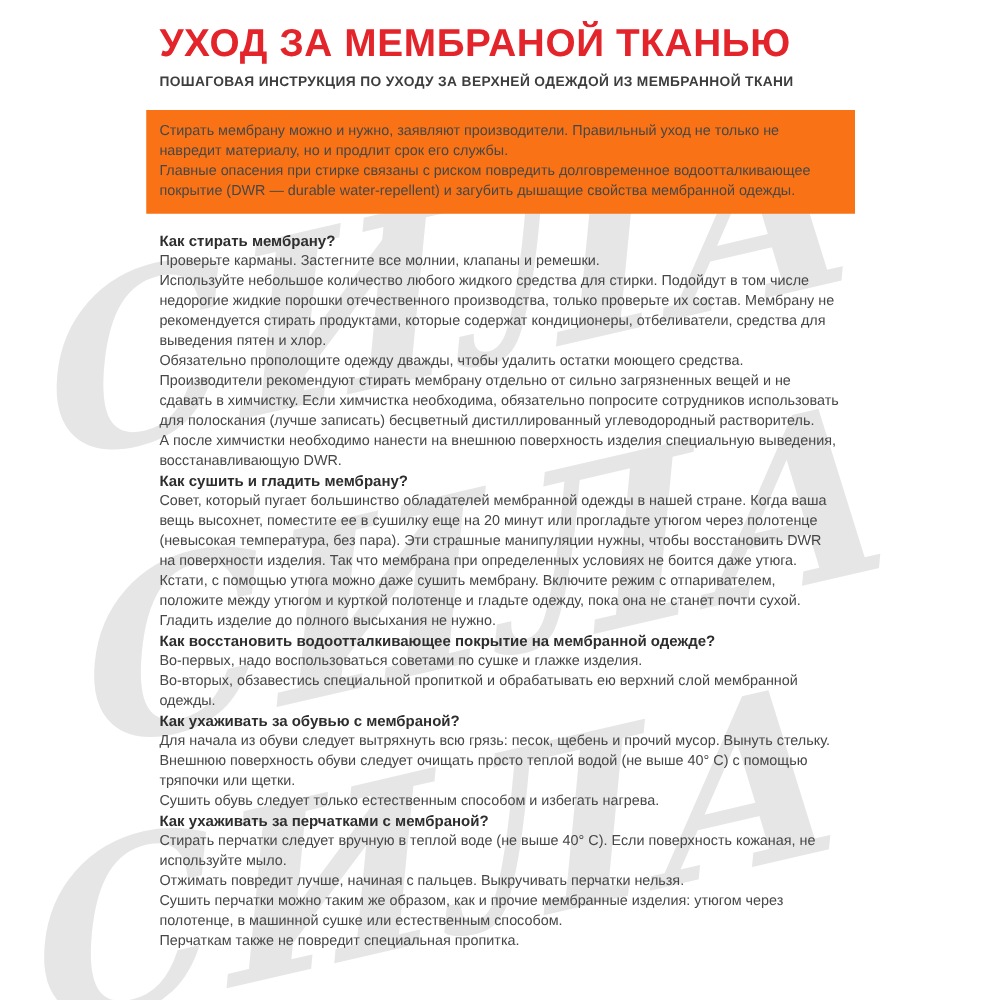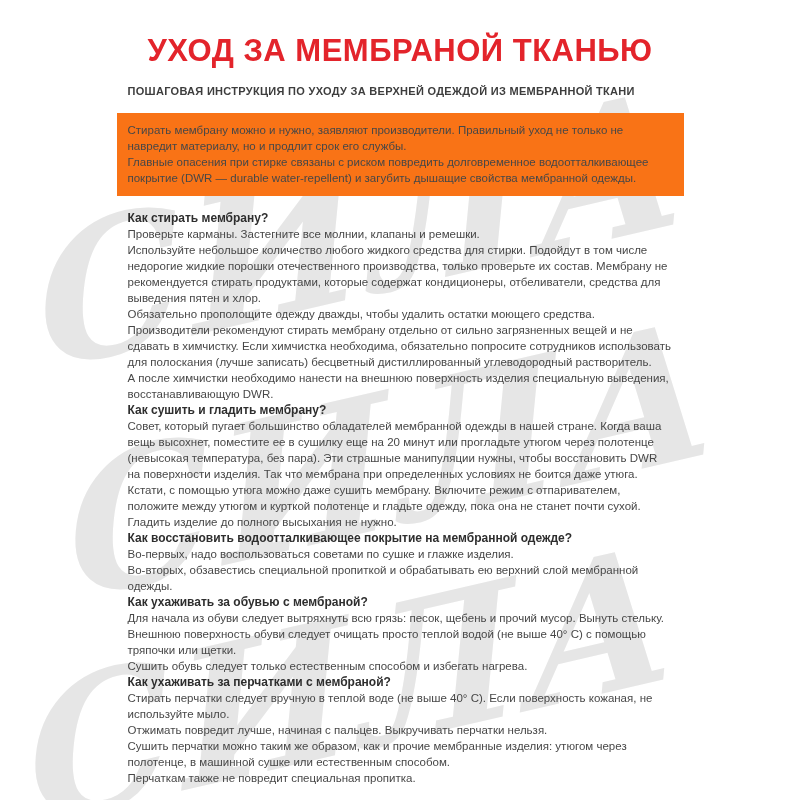--- a/index.html
+++ b/index.html
@@ -38,22 +38,21 @@
   .wm-3 { top: 575px; left: 20px; }
   
   .content {
     position: relative;
     z-index: 1;
     width: 545px;
     margin: 0 auto;
     padding-top: 18px;
   }
   .title {
-    margin: 16px;
-    text-align: center;
+    margin: 0;
     color: #e3242b;
     font-size: 31px;
     font-weight: bold;
     letter-spacing: 0.5px;
     line-height: 34px;
   }
   .subtitle {
     margin: 7px 0 0 0;
     text-align: left;
     color: #3d3d3d;

